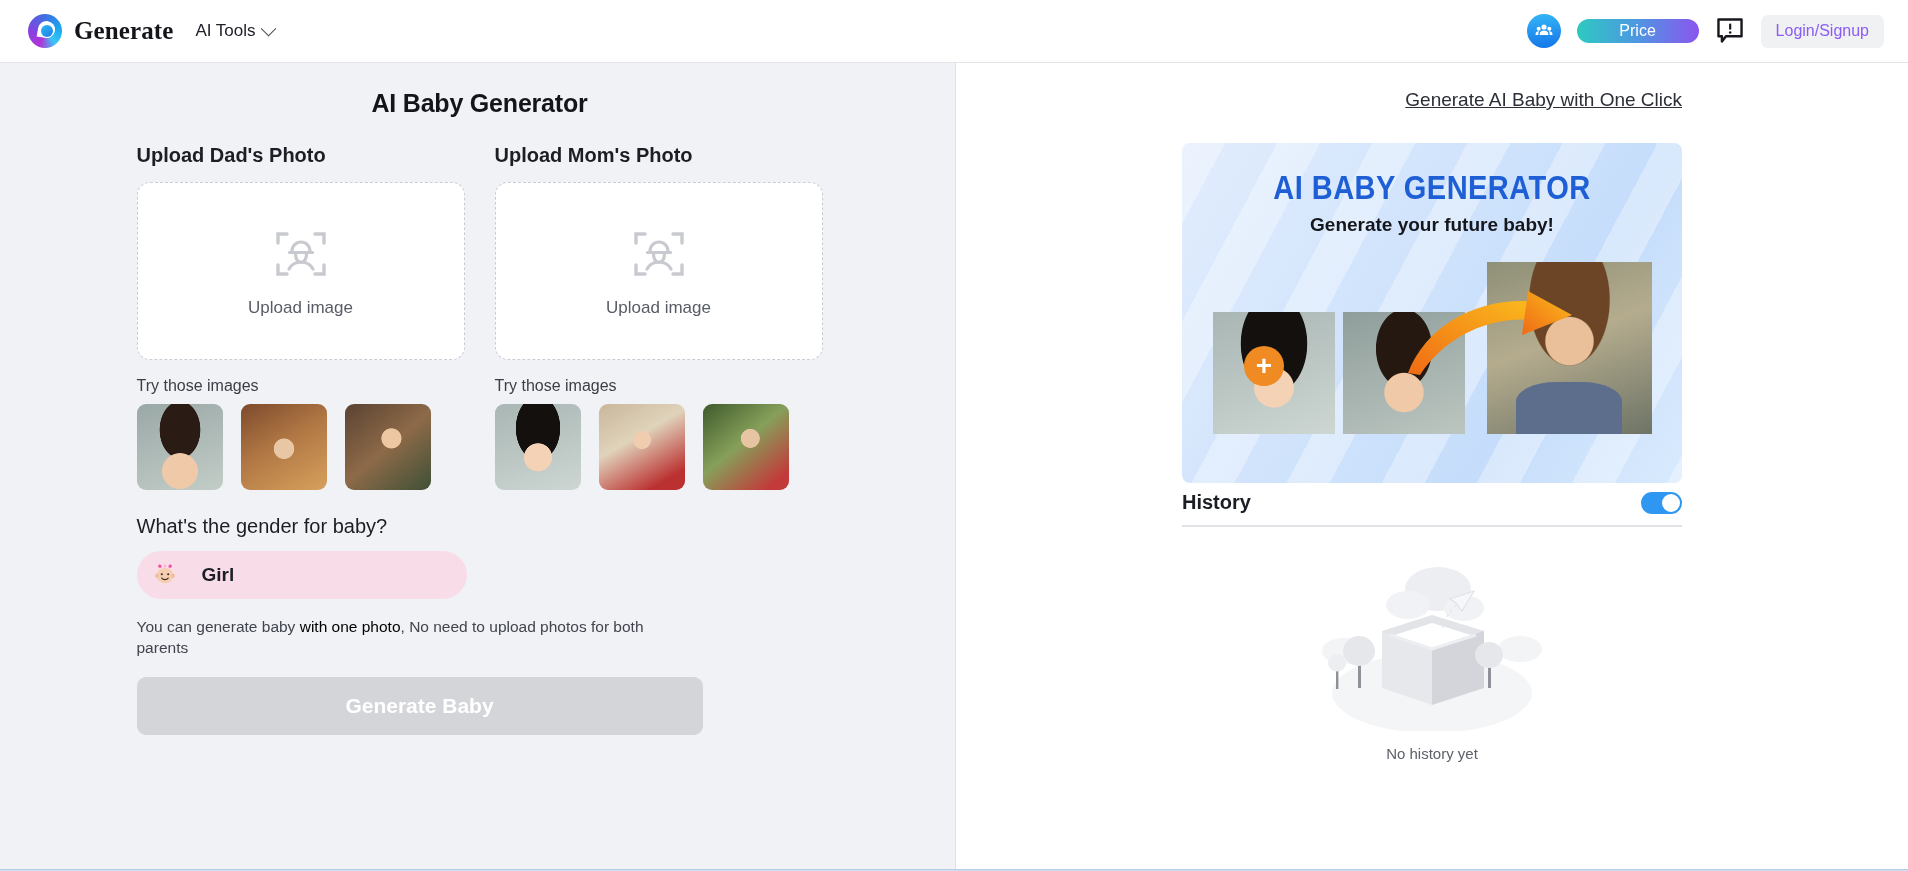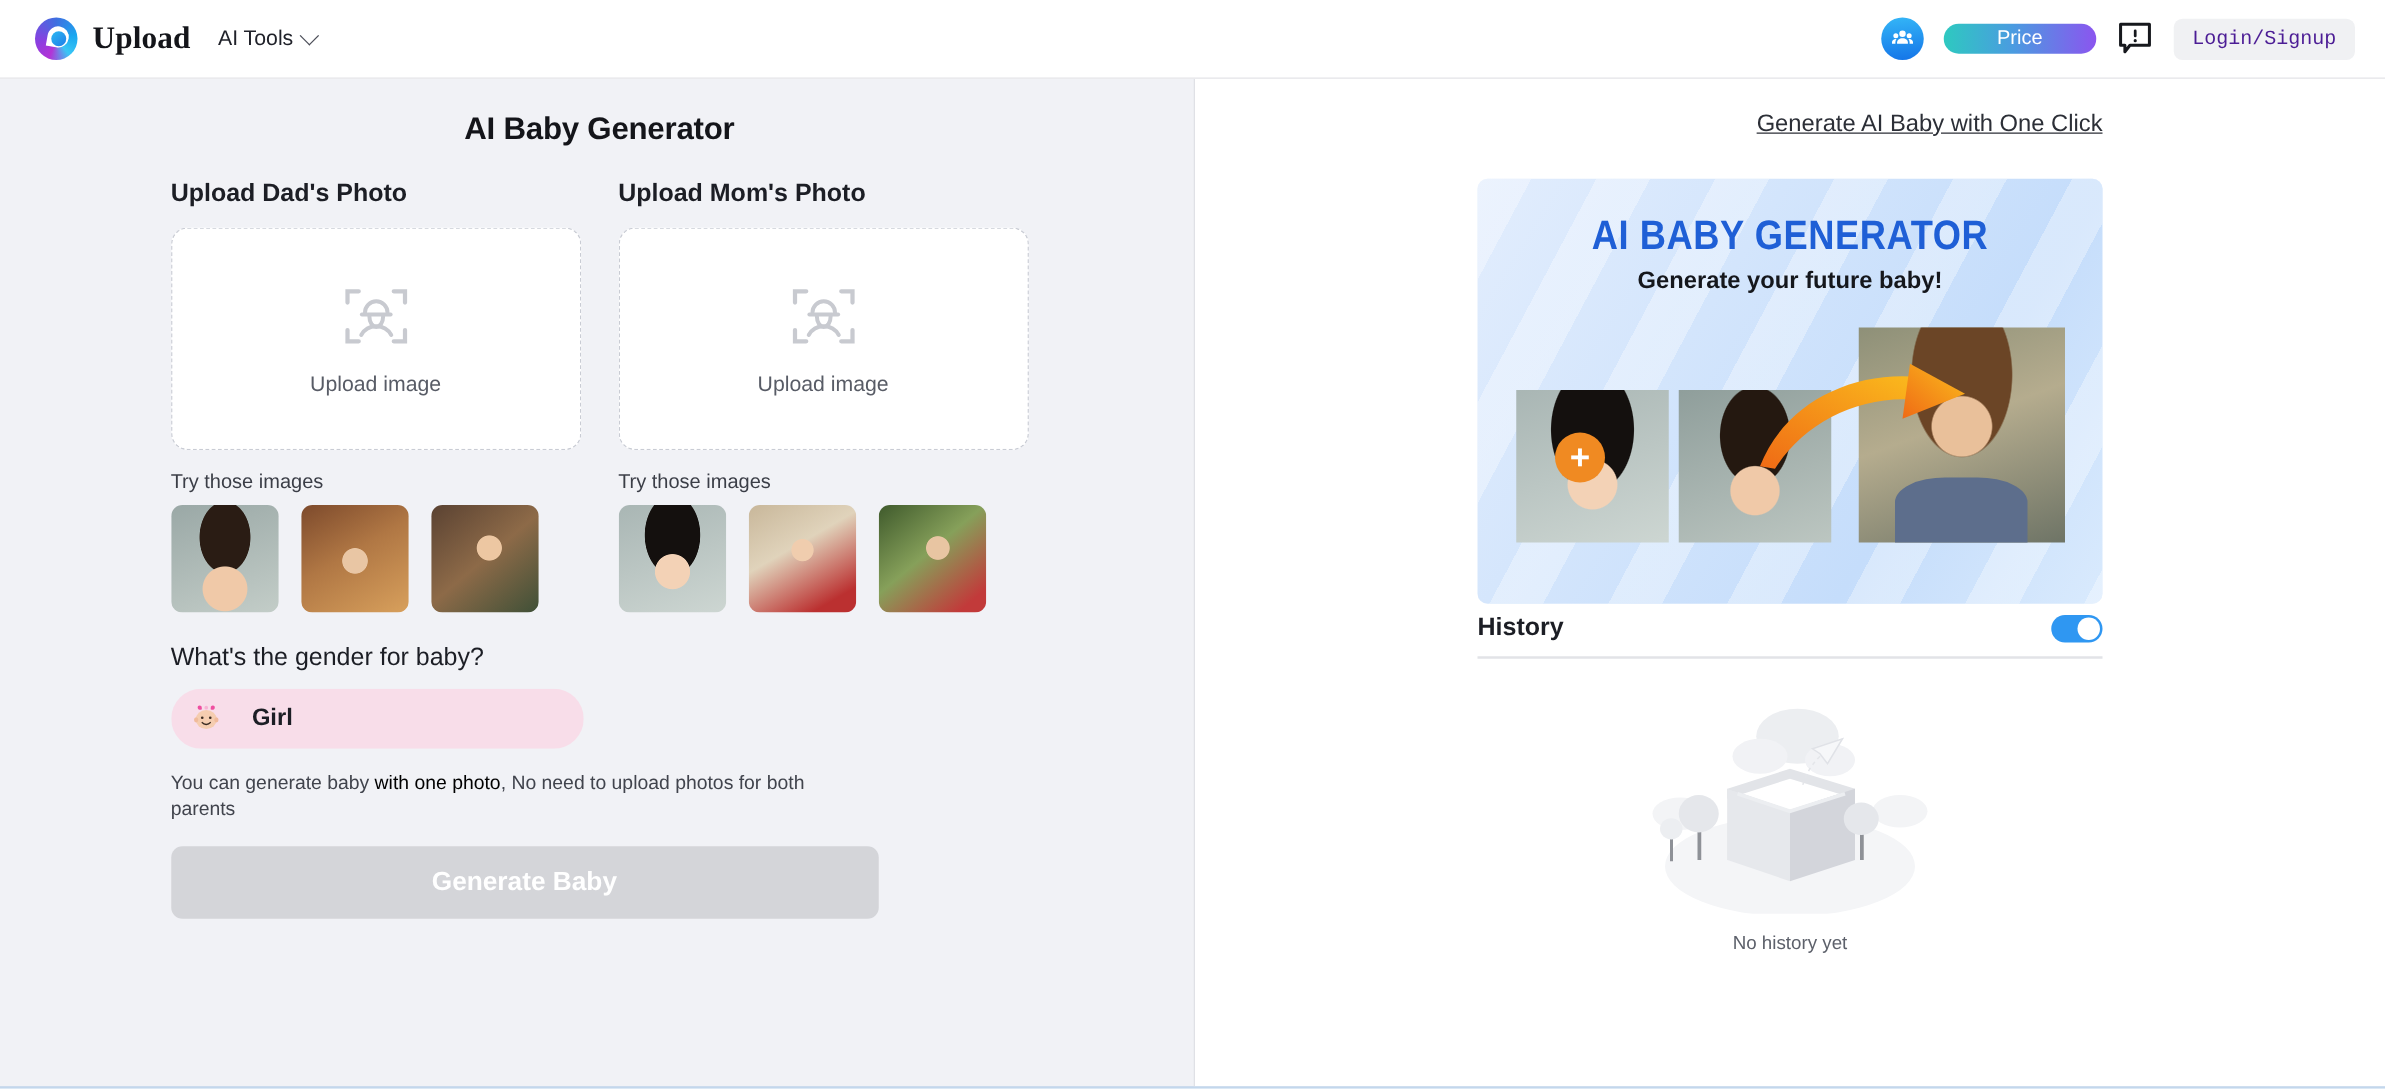--- a/index.html
+++ b/index.html
@@ -64,22 +64,22 @@
   }
   .price-btn {
     width: 122px; height: 24px; border-radius: 16px; border: 0;
     background: linear-gradient(90deg, #2ec9c0 0%, #4a9ce0 45%, #8b55ef 100%);
     color: #ffffff; font-size: 16px; font-family: "Liberation Sans", sans-serif;
     cursor: pointer;
   }
   .bubble-icon { width: 30px; height: 30px; cursor: pointer; }
   .login-btn {
     height: 33px; padding: 0 15px; border: 0; border-radius: 7px;
-    background: #f0f1f3; color: #4c1d95; font-size: 16px;
-    font-family: Liberation Mono, monospace; cursor: pointer;
+    background: #f0f1f3; color: #8b5cf6; font-size: 16px;
+    font-family: Liberation Sans, sans-serif; cursor: pointer;
   }
 
   
   .body-wrap { display: flex; height: 806px; }
   .left-panel {
     width: 956px; background: #f1f2f6;
     border-right: 1px solid #e0e1e6;
     padding-top: 26px;
     overflow: hidden;
   }
@@ -215,21 +215,21 @@
   .empty-text { font-size: 15px; color: #5d616b; margin-top: 10px; }
 
   .bottom-strip { height: 5px; background: #cfe0f2; border-top: 1px solid #b7cde6; }
 </style>
 </head>
 <body>
 
 <div class="header">
   <div class="brand">
     <div class="logo-swirl"></div>
-    <span class="brand-name">Upload</span>
+    <span class="brand-name">Generate</span>
   </div>
   <div class="nav-tools">
     <span class="nav-tools-label">AI Tools</span>
     <span class="chev"></span>
   </div>
 
   <div class="header-right">
     <div class="people-icon">
       <svg width="20" height="20" viewBox="0 0 24 24" fill="#fff">
         <circle cx="12" cy="7.2" r="3.1"></circle>

